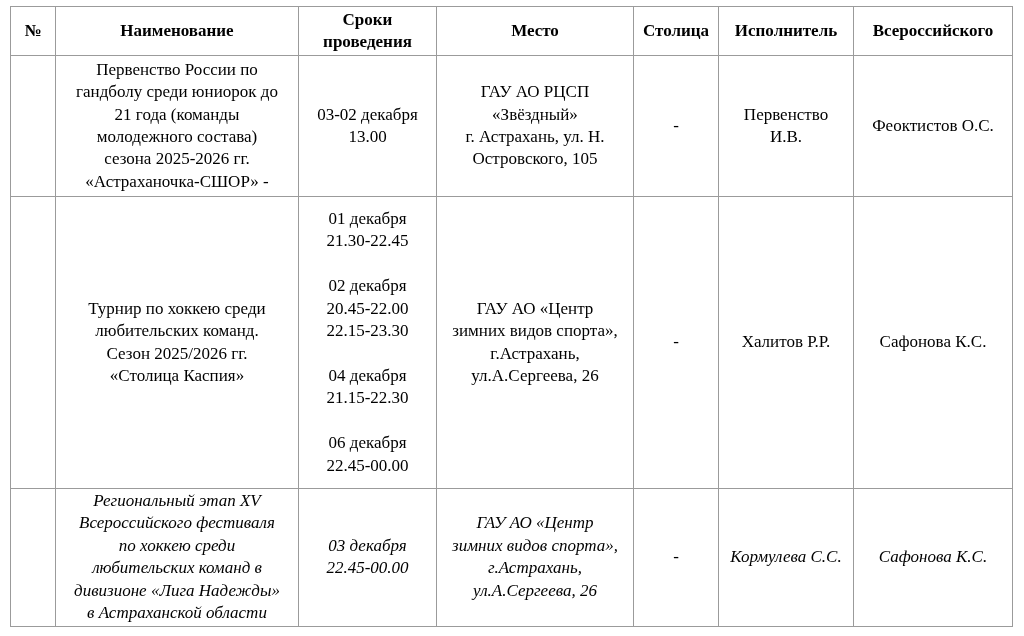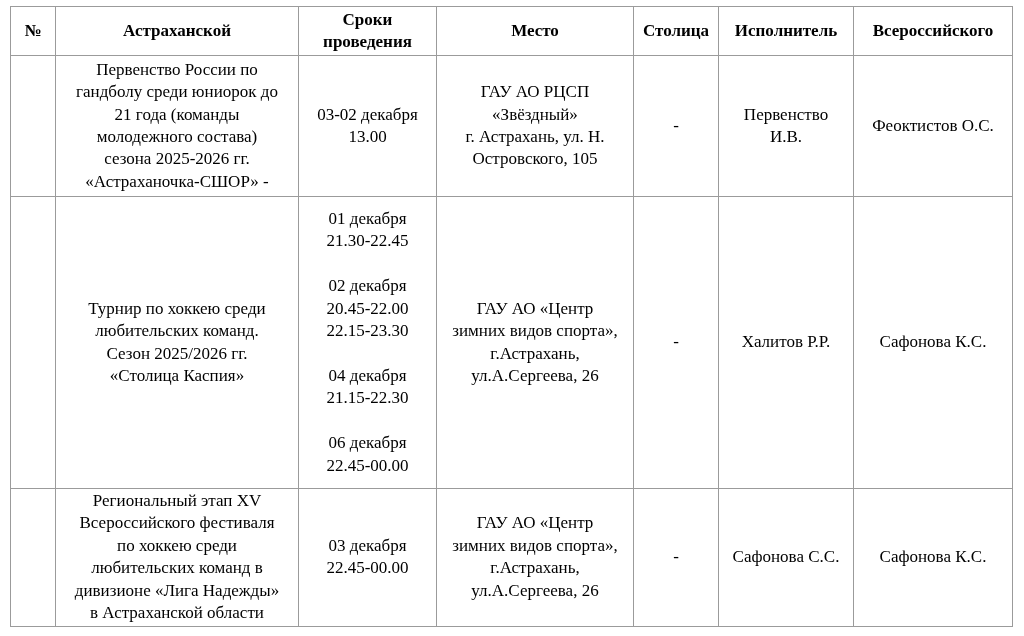--- a/index.html
+++ b/index.html
@@ -36,40 +36,40 @@
     font-size: 17px;
     line-height: 1.32;
     overflow: hidden;
   }
   table.events th {
     font-weight: bold;
   }
   tr.hdr   { height: 49px; }
   tr.row-1 { height: 141px; }
   tr.row-2 { height: 292px; }
-  tr.row-3 { height: 137px; }
+  tr.row-3 { height: 137px; font-style: italic; }
 </style>
 </head>
 <body>
 
 <div class="page">
   <table class="events">
     <colgroup>
       <col style="width:45px">
       <col style="width:243px">
       <col style="width:138px">
       <col style="width:197px">
       <col style="width:85px">
       <col style="width:135px">
       <col style="width:159px">
     </colgroup>
     <thead>
       <tr class="hdr">
         <th>№</th>
-        <th>Астраханской</th>
+        <th>Наименование</th>
         <th>Сроки
 проведения</th>
         <th>Место</th>
         <th>Столица</th>
         <th>Исполнитель</th>
         <th>Всероссийского</th>
       </tr>
     </thead>
     <tbody>
       <tr class="row-1">
@@ -125,18 +125,18 @@
 любительских команд в
 дивизионе «Лига Надежды»
 в Астраханской области</td>
         <td>03 декабря
 22.45-00.00</td>
         <td>ГАУ АО «Центр
 зимних видов спорта»,
 г.Астрахань,
 ул.А.Сергеева, 26</td>
         <td>-</td>
-        <td>Сафонова С.С.</td>
+        <td>Кормулева С.С.</td>
         <td>Сафонова К.С.</td>
       </tr>
     </tbody>
   </table>
 </div>
 
 </body></html>

